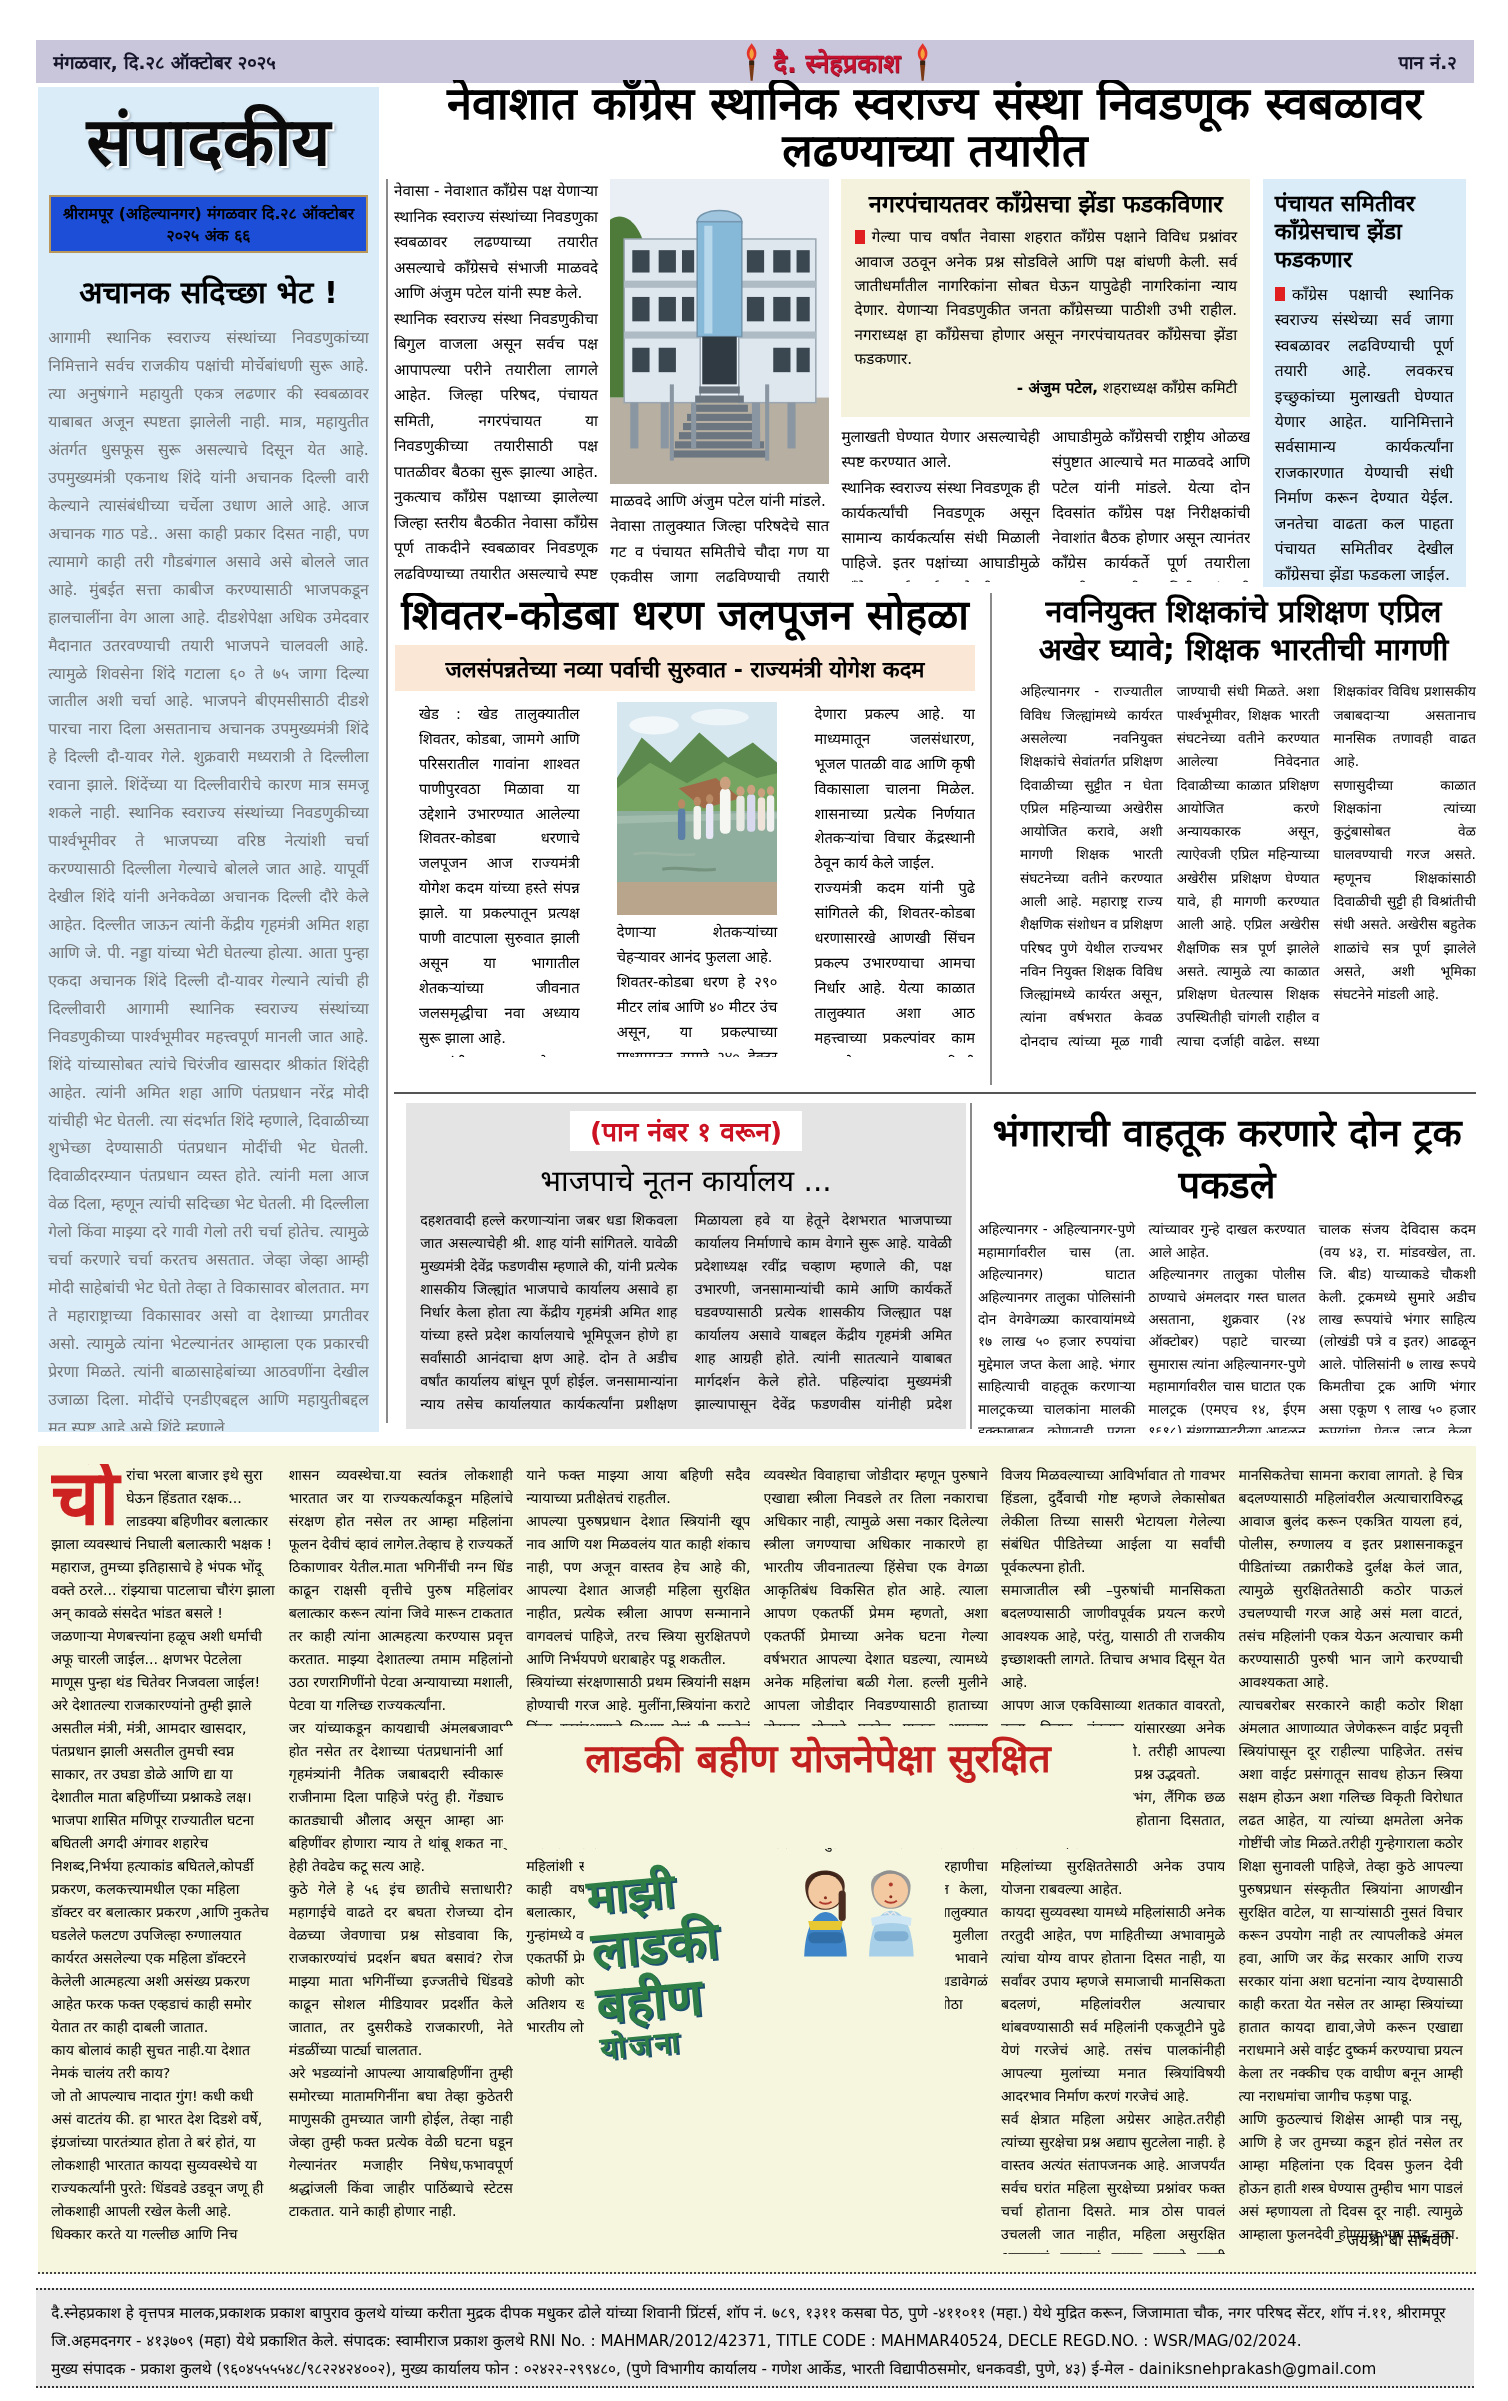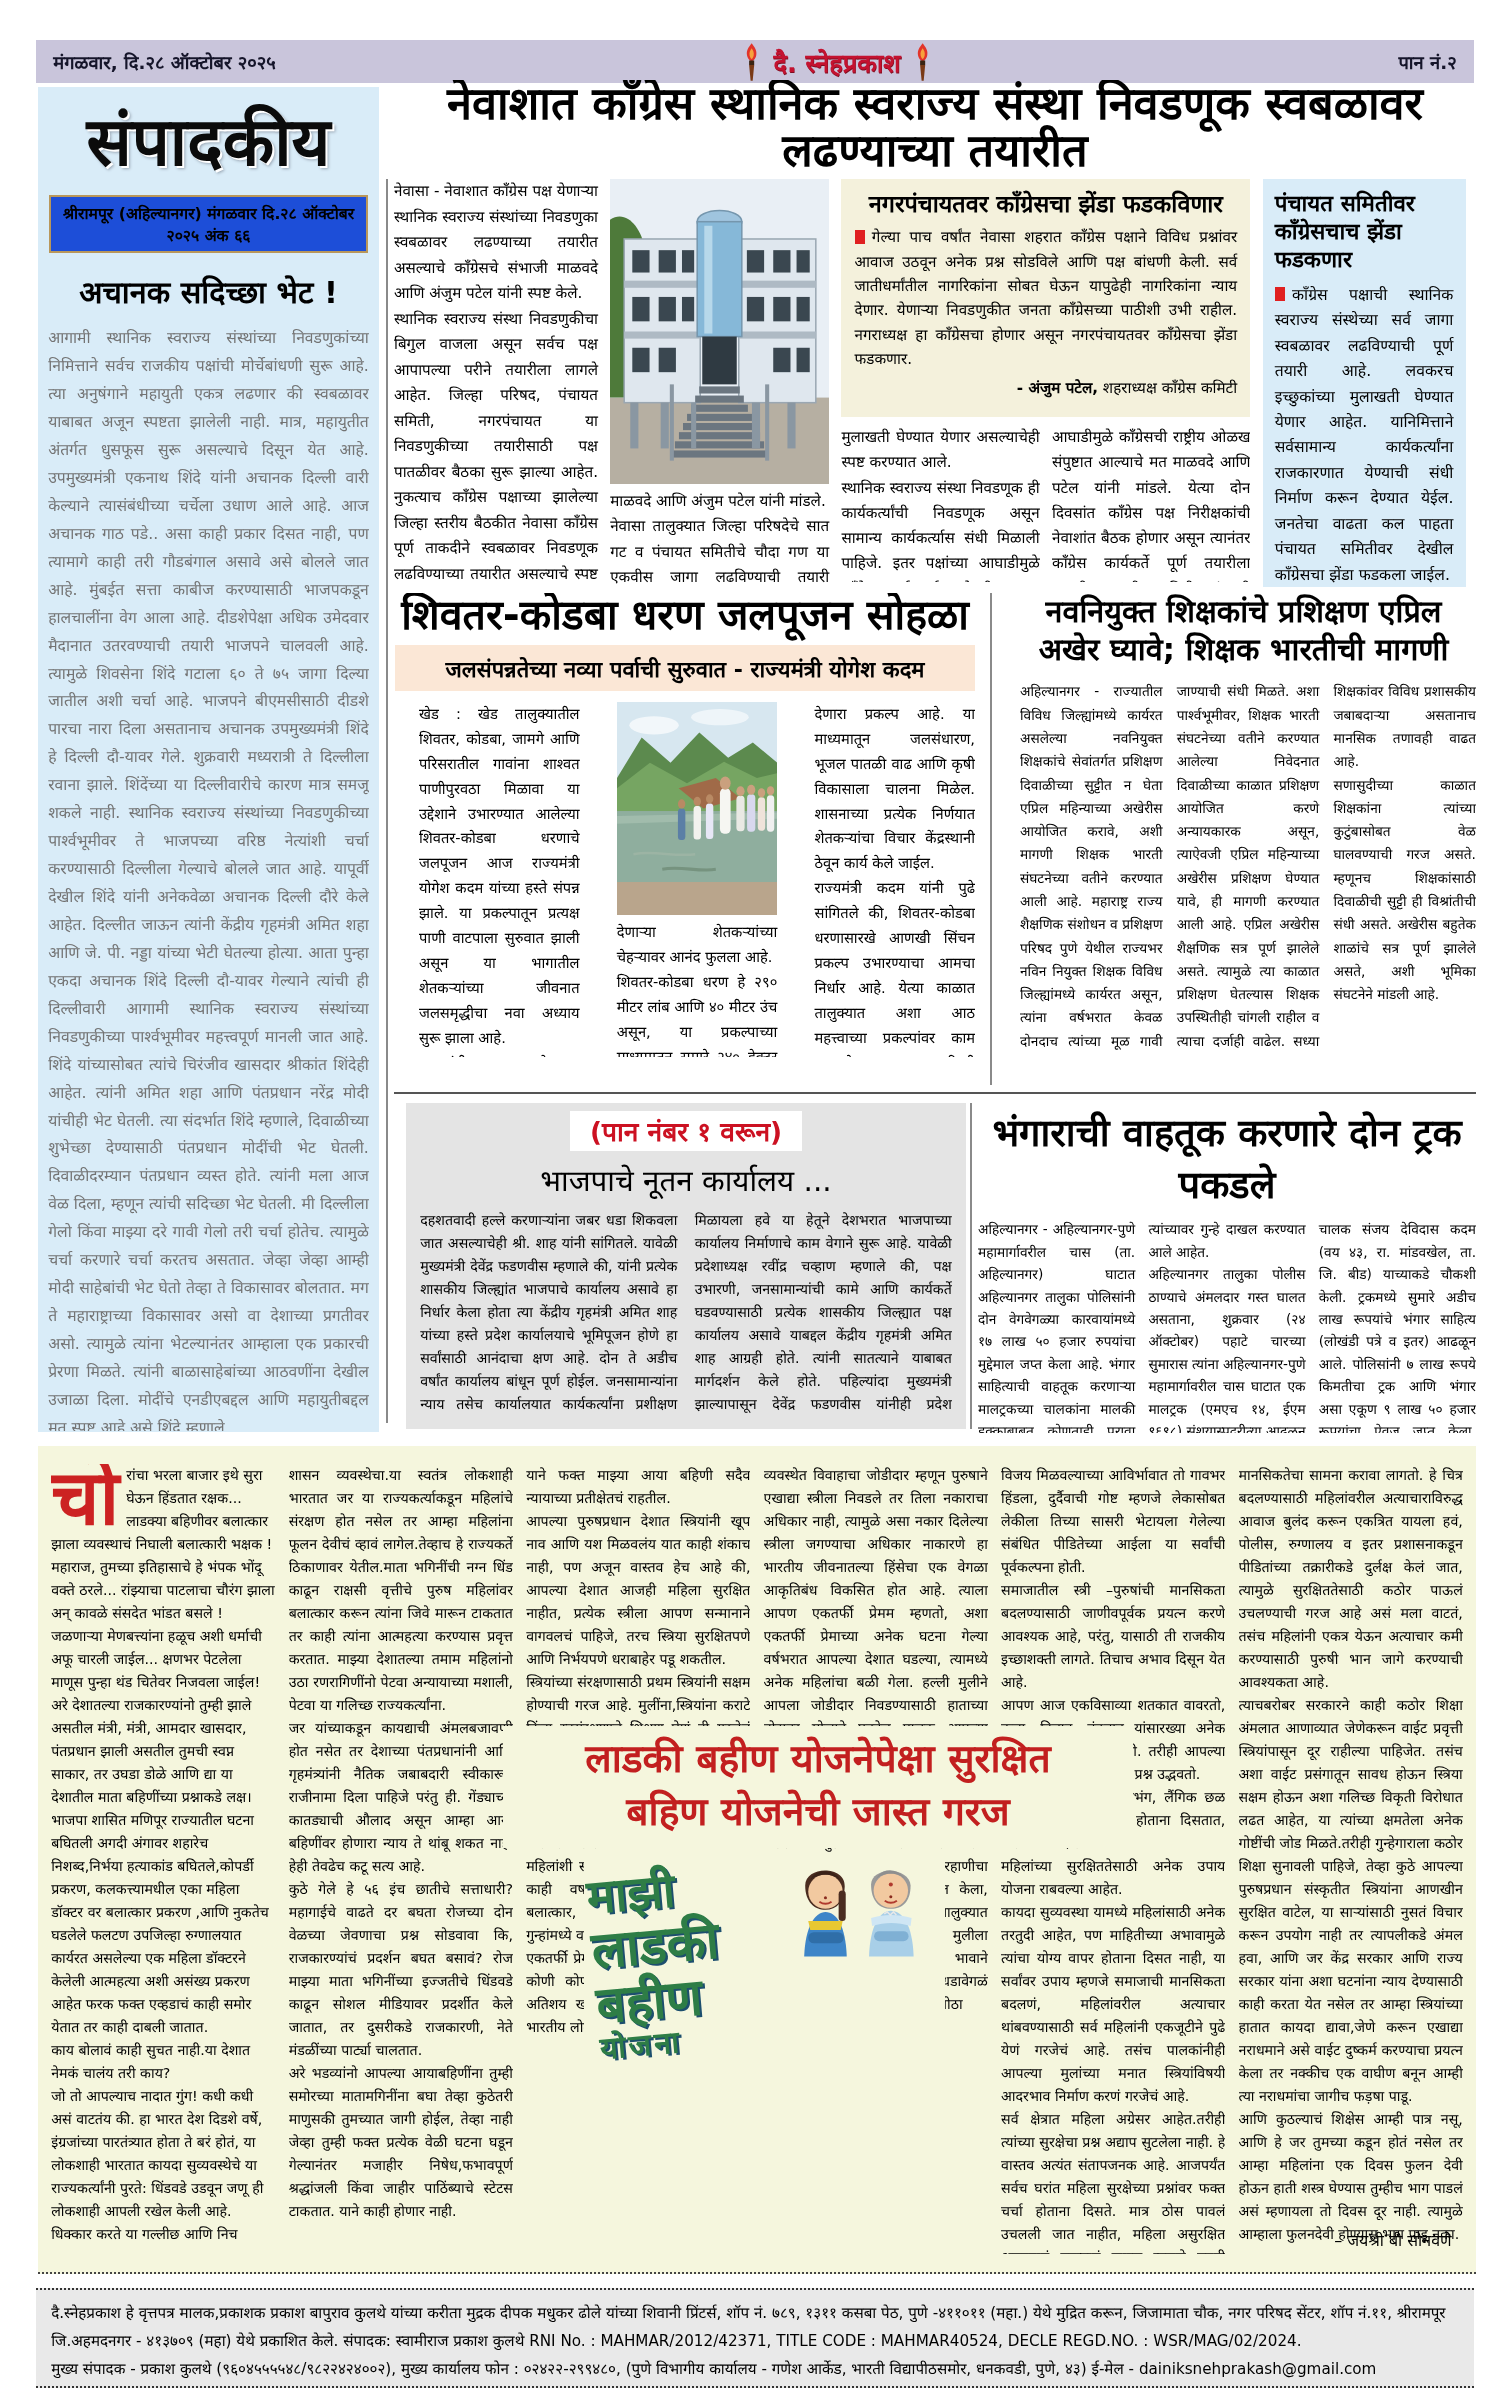--- a/index.html
+++ b/index.html
@@ -313,21 +313,20 @@
 महिलांच्या सुरक्षिततेसाठी अनेक उपाय योजना राबवल्या आहेत.
 कायदा सुव्यवस्था यामध्ये महिलांसाठी अनेक तरतुदी आहेत, पण माहितीच्या अभावामुळे त्यांचा योग्य वापर होताना दिसत नाही, या सर्वांवर उपाय म्हणजे समाजाची मानसिकता बदलणं, महिलांवरील अत्याचार थांबवण्यासाठी सर्व महिलांनी एकजूटीने पुढे येणं गरजेचं आहे. तसंच पालकांनीही आपल्या मुलांच्या मनात स्त्रियांविषयी आदरभाव निर्माण करणं गरजेचं आहे.
 सर्व क्षेत्रात महिला अग्रेसर आहेत.तरीही त्यांच्या सुरक्षेचा प्रश्न अद्याप सुटलेला नाही. हे वास्तव अत्यंत संतापजनक आहे. आजपर्यंत सर्वच घरांत महिला सुरक्षेच्या प्रश्नांवर फक्त चर्चा होताना दिसते. मात्र ठोस पावलं उचलली जात नाहीत, महिला असुरक्षित असण्याचं महत्वाचं कारण म्हणजे पुरुषी मानसिकता, आज कित्येक महिलांना मुलींना रोज याचं</div>
       <div class="prose">मानसिकतेचा सामना करावा लागतो. हे चित्र बदलण्यासाठी महिलांवरील अत्याचाराविरुद्ध आवाज बुलंद करून एकत्रित यायला हवं, पोलीस, रुग्णालय व इतर प्रशासनाकडून पीडितांच्या तक्रारीकडे दुर्लक्ष केलं जात, त्यामुळे सुरक्षिततेसाठी कठोर पाऊलं उचलण्याची गरज आहे असं मला वाटतं, तसंच महिलांनी एकत्र येऊन अत्याचार कमी करण्यासाठी पुरुषी भान जागे करण्याची आवश्यकता आहे.
 त्याचबरोबर सरकारने काही कठोर शिक्षा अंमलात आणाव्यात जेणेकरून वाईट प्रवृत्ती स्त्रियांपासून दूर राहील्या पाहिजेत. तसंच अशा वाईट प्रसंगातून सावध होऊन स्त्रिया सक्षम होऊन अशा गलिच्छ विकृती विरोधात लढत आहेत, या त्यांच्या क्षमतेला अनेक गोष्टींची जोड मिळते.तरीही गुन्हेगाराला कठोर शिक्षा सुनावली पाहिजे, तेव्हा कुठे आपल्या पुरुषप्रधान संस्कृतीत स्त्रियांना आणखीन सुरक्षित वाटेल, या साऱ्यांसाठी नुसतं विचार करून उपयोग नाही तर त्यापलीकडे अंमल हवा, आणि जर केंद्र सरकार आणि राज्य सरकार यांना अशा घटनांना न्याय देण्यासाठी काही करता येत नसेल तर आम्हा स्त्रियांच्या हातात कायदा द्यावा,जेणे करून एखाद्या नराधमाने असे वाईट दुष्कर्म करण्याचा प्रयत्न केला तर नक्कीच एक वाघीण बनून आम्ही त्या नराधमांचा जागीच फड़षा पाडू.
 आणि कुठल्याचं शिक्षेस आम्ही पात्र नसू, आणि हे जर तुमच्या कडून होतं नसेल तर आम्हा महिलांना एक दिवस फुलन देवी होऊन हाती शस्त्र घेण्यास तुम्हीच भाग पाडलं असं म्हणायला तो दिवस दूर नाही. त्यामुळे आम्हाला फुलनदेवी होण्यास भाग पाडू नका.</div>
     </div>
 
     <div class="bt-heading">
       <div>लाडकी बहीण योजनेपेक्षा सुरक्षित</div>
-      <div>बहिण योजनेची जास्त गरज</div>
     </div>
 
     <div class="ladki">
       <div class="lg-words">
         <span class="lg-w1">माझी</span>
         <span class="lg-w2">लाडकी</span>
         <span class="lg-w3">बहीण</span>
         <span class="lg-w4">योजना</span>
       </div>
       <svg class="lg-women" width="152" height="132" viewBox="0 0 300 260">

